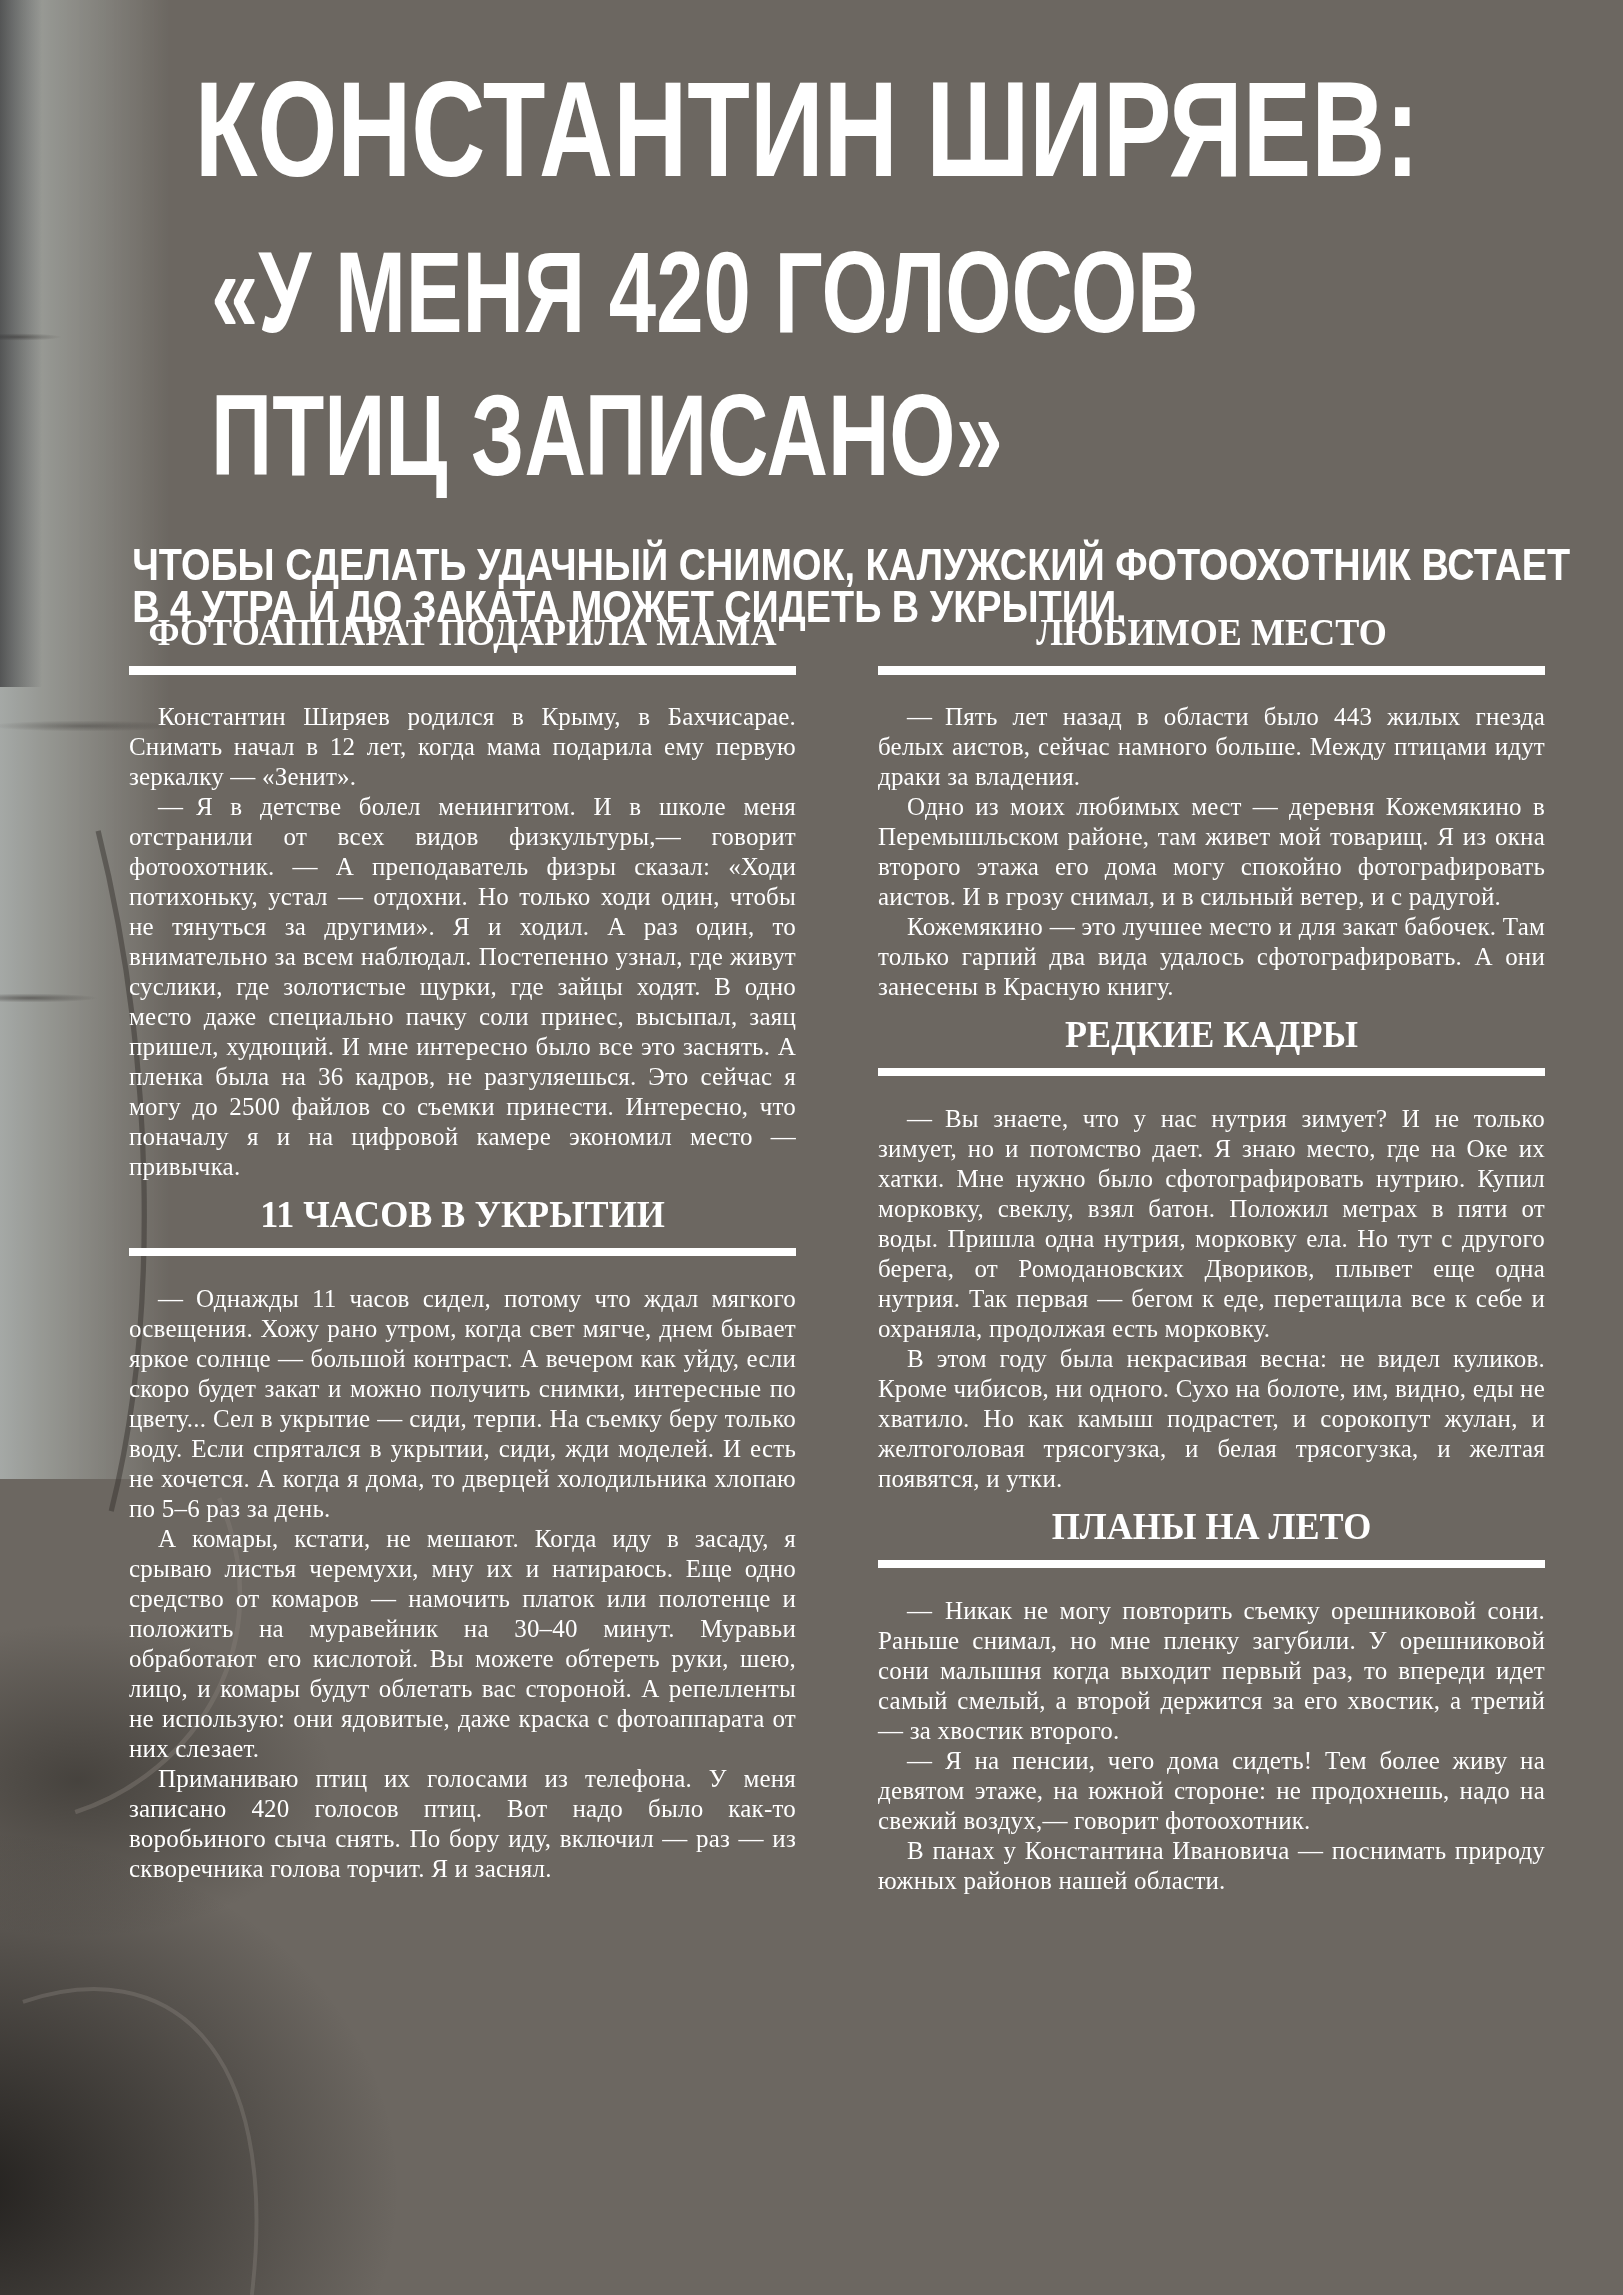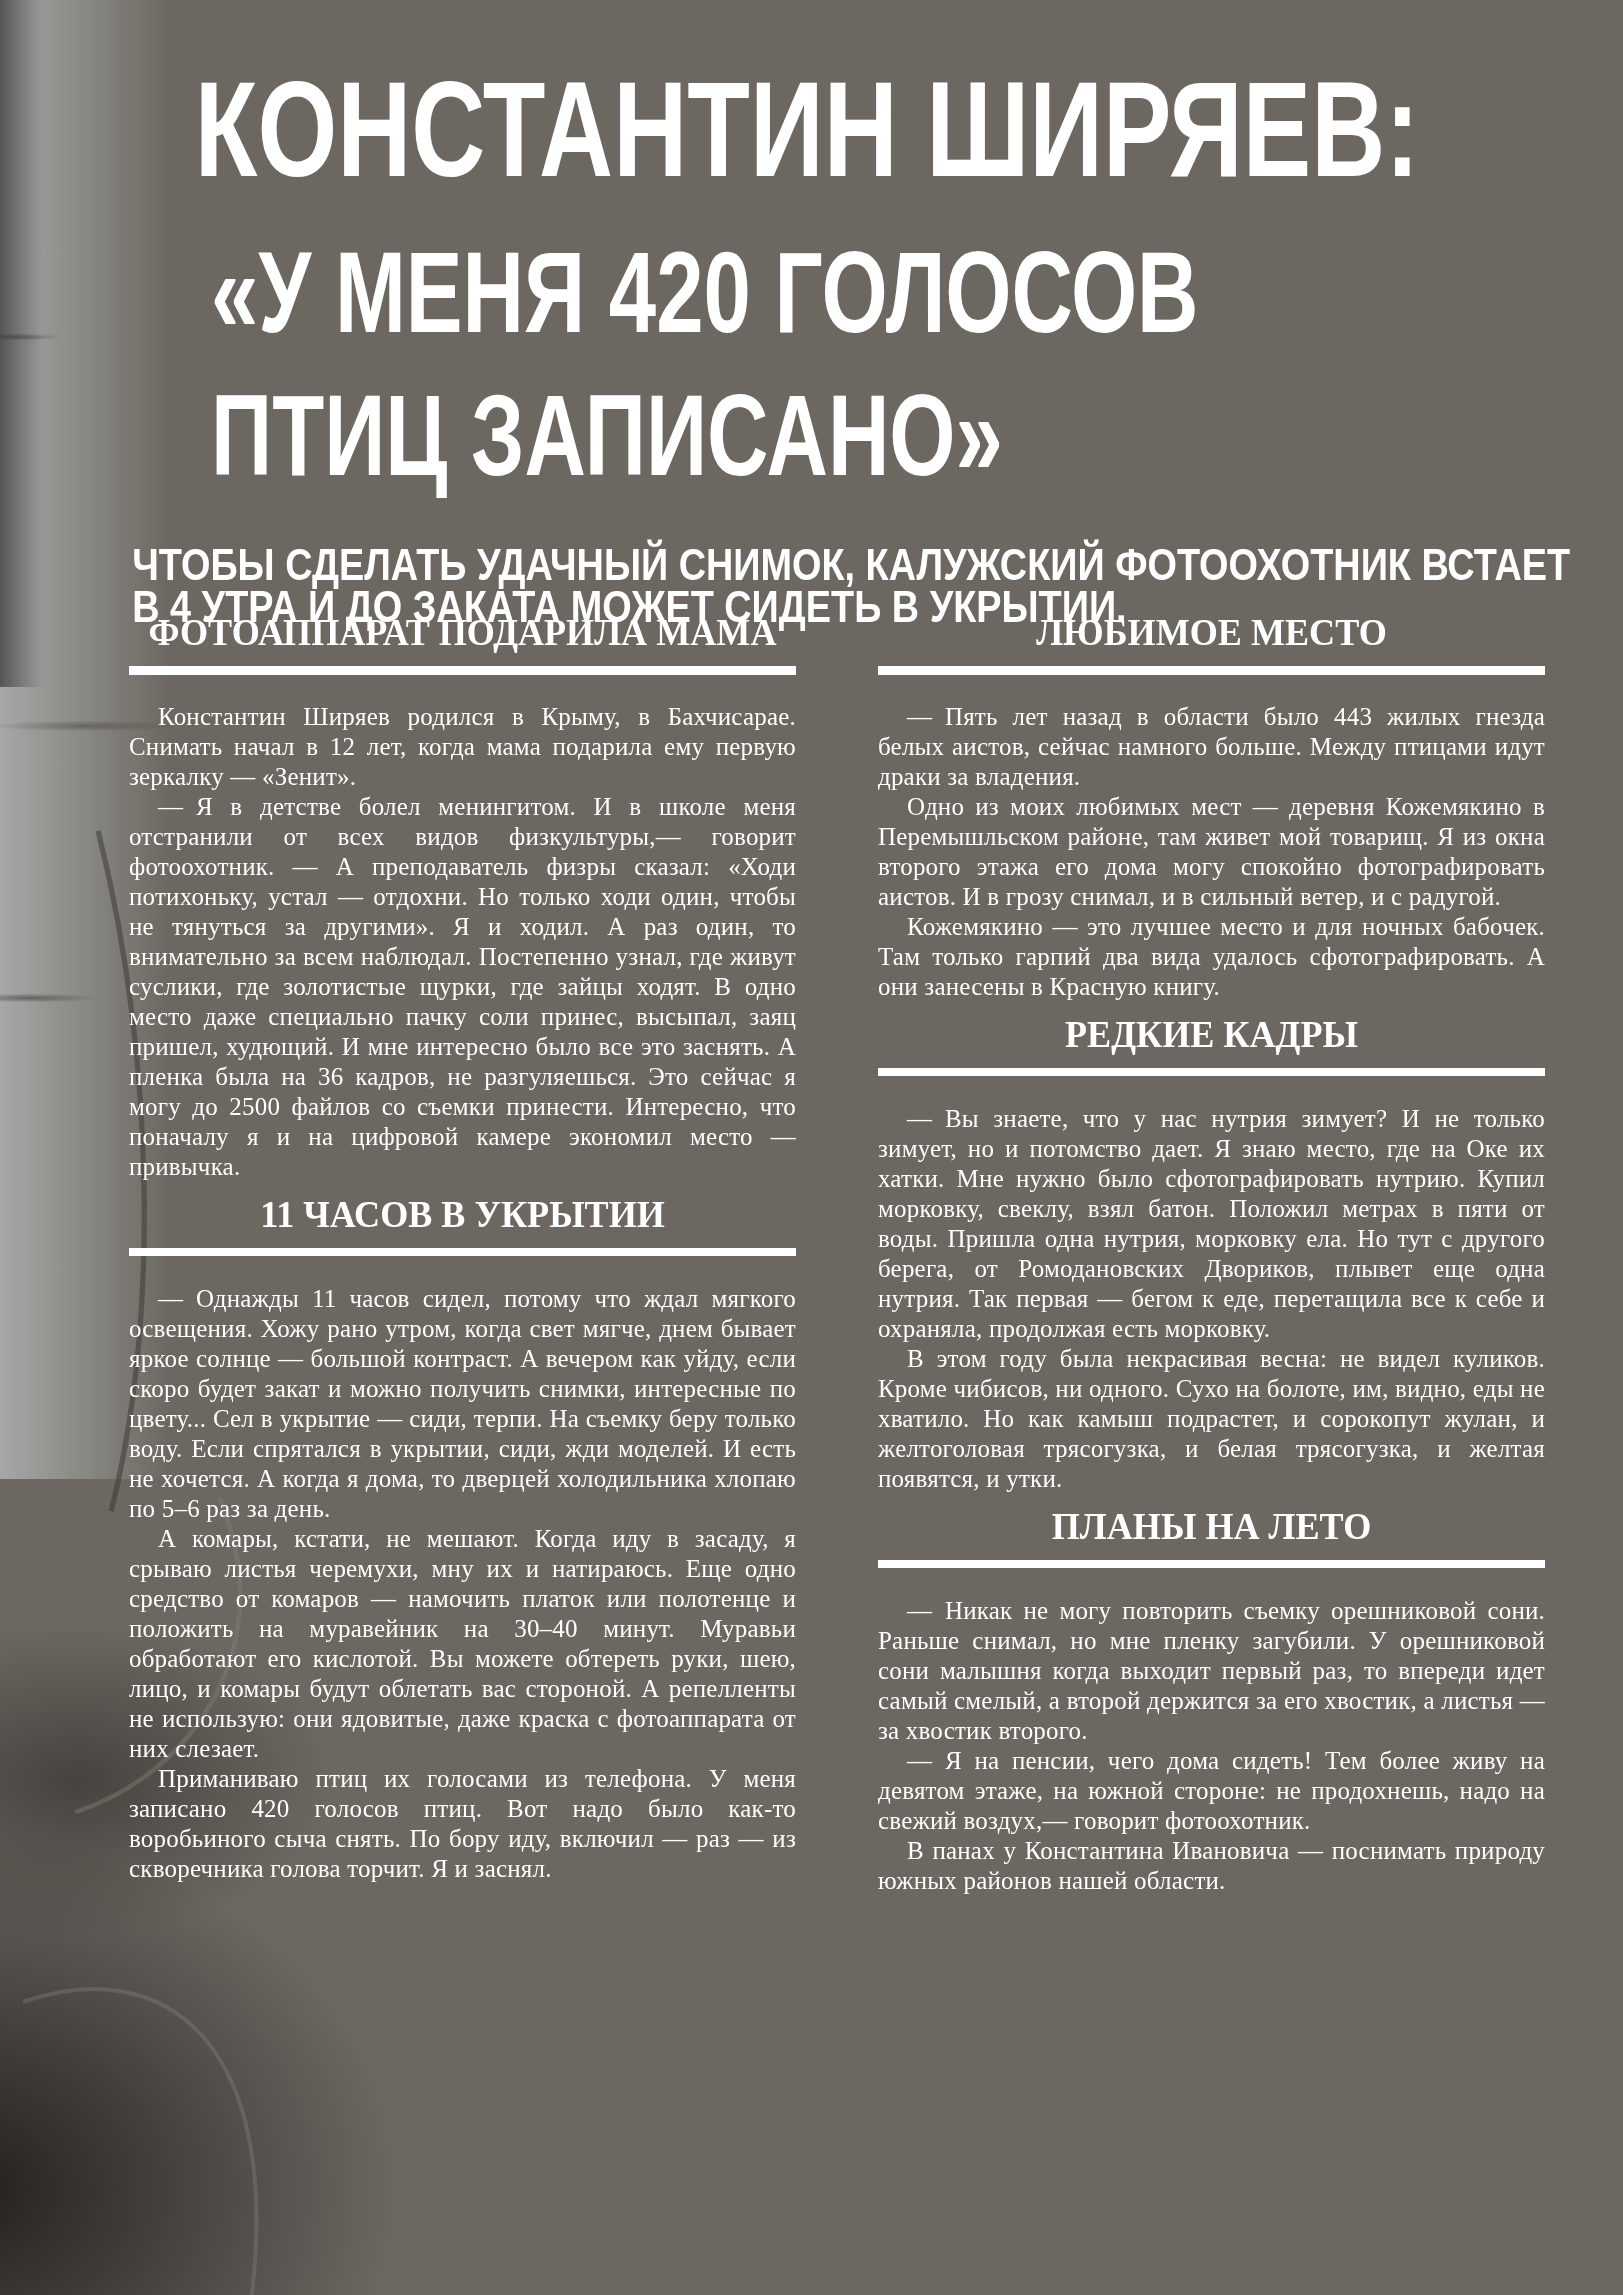--- a/index.html
+++ b/index.html
@@ -120,32 +120,32 @@
 
 </section>
 
 <section class="column column-right">
 
   <div class="section">
     <h2 class="section-title">ЛЮБИМОЕ МЕСТО</h2>
     <div class="section-bar"></div>
     <p>— Пять лет назад в области было 443 жилых гнезда белых аистов, сейчас намного больше. Между птицами идут драки за владения.</p>
     <p>Одно из моих любимых мест — деревня Кожемякино в Перемышльском районе, там живет мой товарищ. Я из окна второго этажа его дома могу спокойно фотографировать аистов. И в грозу снимал, и в сильный ветер, и с радугой.</p>
-    <p>Кожемякино — это лучшее место и для ночных бабочек. Там только гарпий два вида удалось сфотографировать. А они занесены в Красную книгу.</p>
+    <p>Кожемякино — это лучшее место и для закат бабочек. Там только гарпий два вида удалось сфотографировать. А они занесены в Красную книгу.</p>
   </div>
 
   <div class="section">
     <h2 class="section-title">РЕДКИЕ КАДРЫ</h2>
     <div class="section-bar"></div>
     <p>— Вы знаете, что у нас нутрия зимует? И не только зимует, но и потомство дает. Я знаю место, где на Оке их хатки. Мне нужно было сфотографировать нутрию. Купил морковку, свеклу, взял батон. Положил метрах в пяти от воды. Пришла одна нутрия, морковку ела. Но тут с другого берега, от Ромодановских Двориков, плывет еще одна нутрия. Так первая — бегом к еде, перетащила все к себе и охраняла, продолжая есть морковку.</p>
     <p>В этом году была некрасивая весна: не видел куликов. Кроме чибисов, ни одного. Сухо на болоте, им, видно, еды не хватило. Но как камыш подрастет, и сорокопут жулан, и желтоголовая трясогузка, и белая трясогузка, и желтая появятся, и утки.</p>
   </div>
 
   <div class="section">
     <h2 class="section-title">ПЛАНЫ НА ЛЕТО</h2>
     <div class="section-bar"></div>
-    <p>— Никак не могу повторить съемку орешниковой сони. Раньше снимал, но мне пленку загубили. У орешниковой сони малышня когда выходит первый раз, то впереди идет самый смелый, а второй держится за его хвостик, а листья — за хвостик второго.</p>
+    <p>— Никак не могу повторить съемку орешниковой сони. Раньше снимал, но мне пленку загубили. У орешниковой сони малышня когда выходит первый раз, то впереди идет самый смелый, а второй держится за его хвостик, а третий — за хвостик второго.</p>
     <p>— Я на пенсии, чего дома сидеть! Тем более живу на девятом этаже, на южной стороне: не продохнешь, надо на свежий воздух,— говорит фотоохотник.</p>
     <p>В панах у Константина Ивановича — поснимать природу южных районов нашей области.</p>
   </div>
 
 </section>
 
 
 </body></html>

